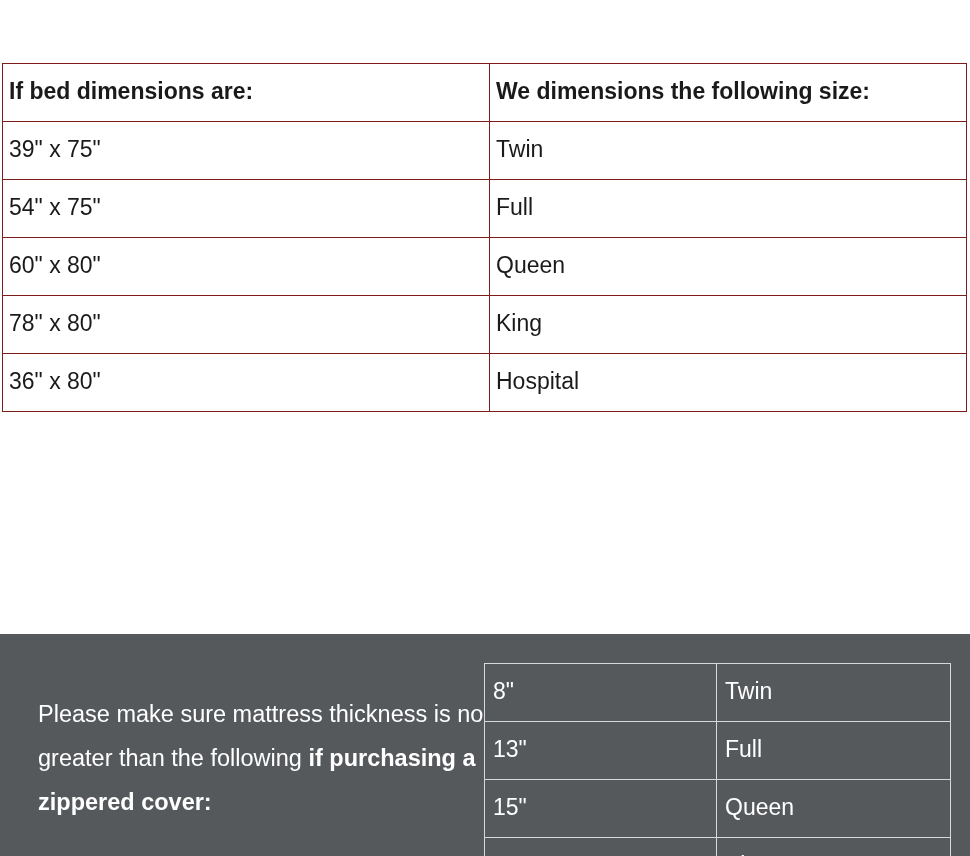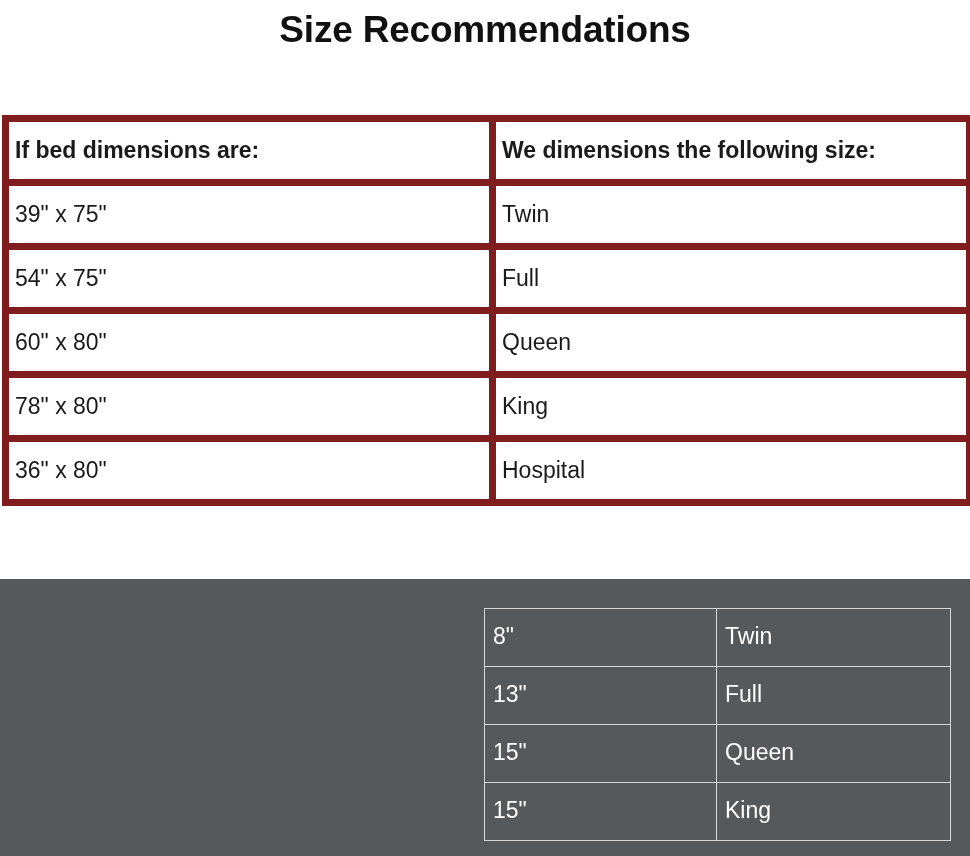--- a/index.html
+++ b/index.html
@@ -32,21 +32,21 @@
   }
 
   
   .size-table {
     width: 964px;
     margin: 63px 0 0 2px;
     border-collapse: collapse;
     table-layout: fixed;
   }
   .size-table td, .size-table th {
-    border: 7px solid #7f1d1d;
+    border: 1px solid #7f1d1d;
     padding: 10px 6px 11px 6px;
     font-size: 23px;
     line-height: 1.2;
     text-align: left;
     vertical-align: middle;
     height: 36px;
     color: #1a1a1a;
     font-weight: normal;
   }
   .size-table th {
@@ -98,21 +98,20 @@
     height: 38px;
     vertical-align: middle;
     text-align: left;
   }
 </style>
 </head>
 <body>
 
 <div class="page">
 
-  <h1 class="page-title">Size Recommendations</h1>
 
   <table class="size-table">
     <colgroup>
       <col class="col-left">
       <col class="col-right">
     </colgroup>
     <thead>
       <tr>
         <th>If bed dimensions are:</th>
         <th>We dimensions the following size:</th>
@@ -136,20 +135,23 @@
         <td>King</td>
       </tr>
       <tr>
         <td>36" x 80"</td>
         <td>Hospital</td>
       </tr>
     </tbody>
   </table>
 
   <div class="note-panel">
+    <p class="note-text">
+      <span>Please make sure mattress thickness is no greater than the following </span><span class="strong">if purchasing a zippered cover:</span>
+    </p>
 
     <table class="thickness-table">
       <colgroup>
         <col class="col-a">
         <col class="col-b">
       </colgroup>
       <tbody>
         <tr>
           <td>8"</td>
           <td>Twin</td>

